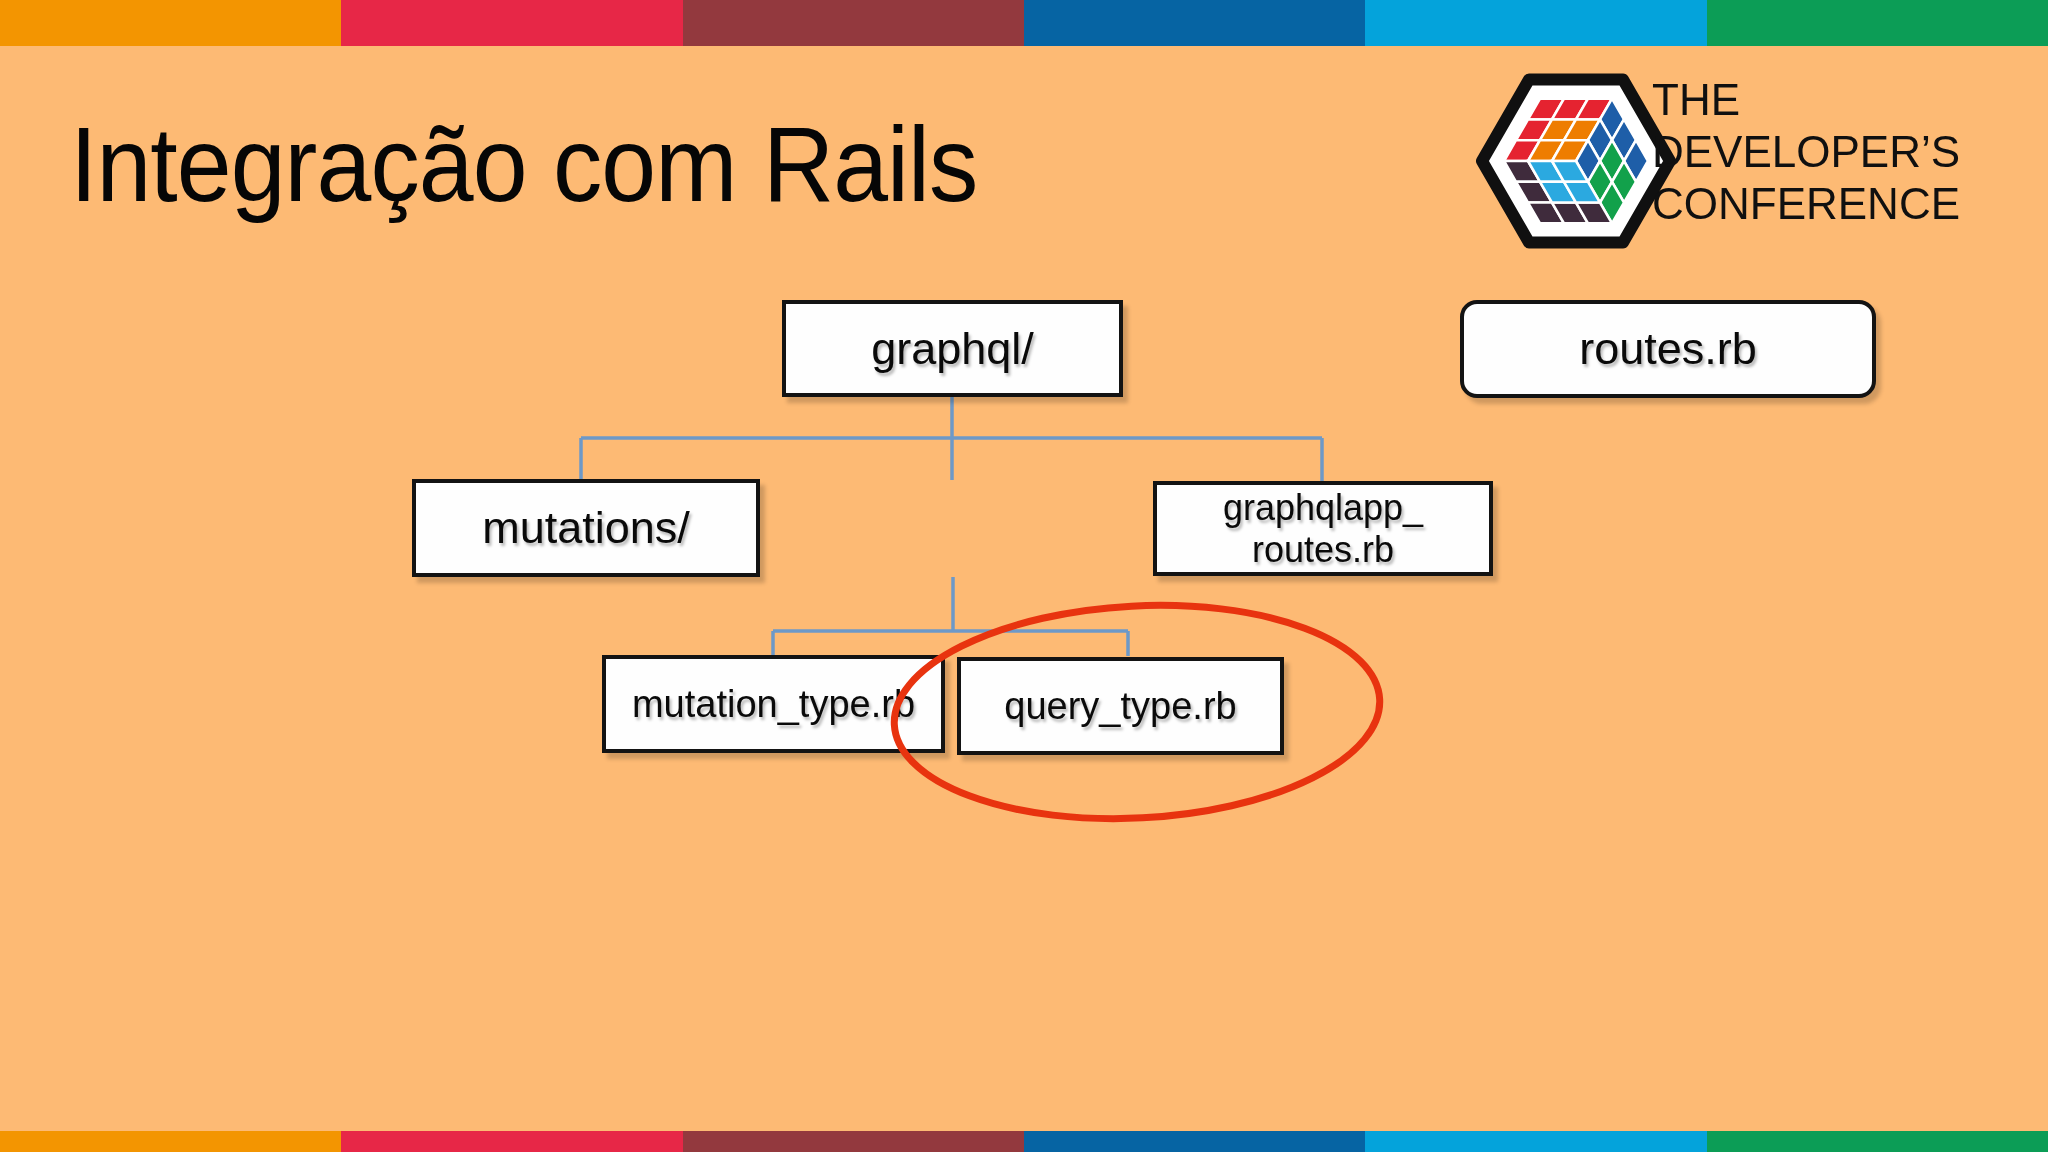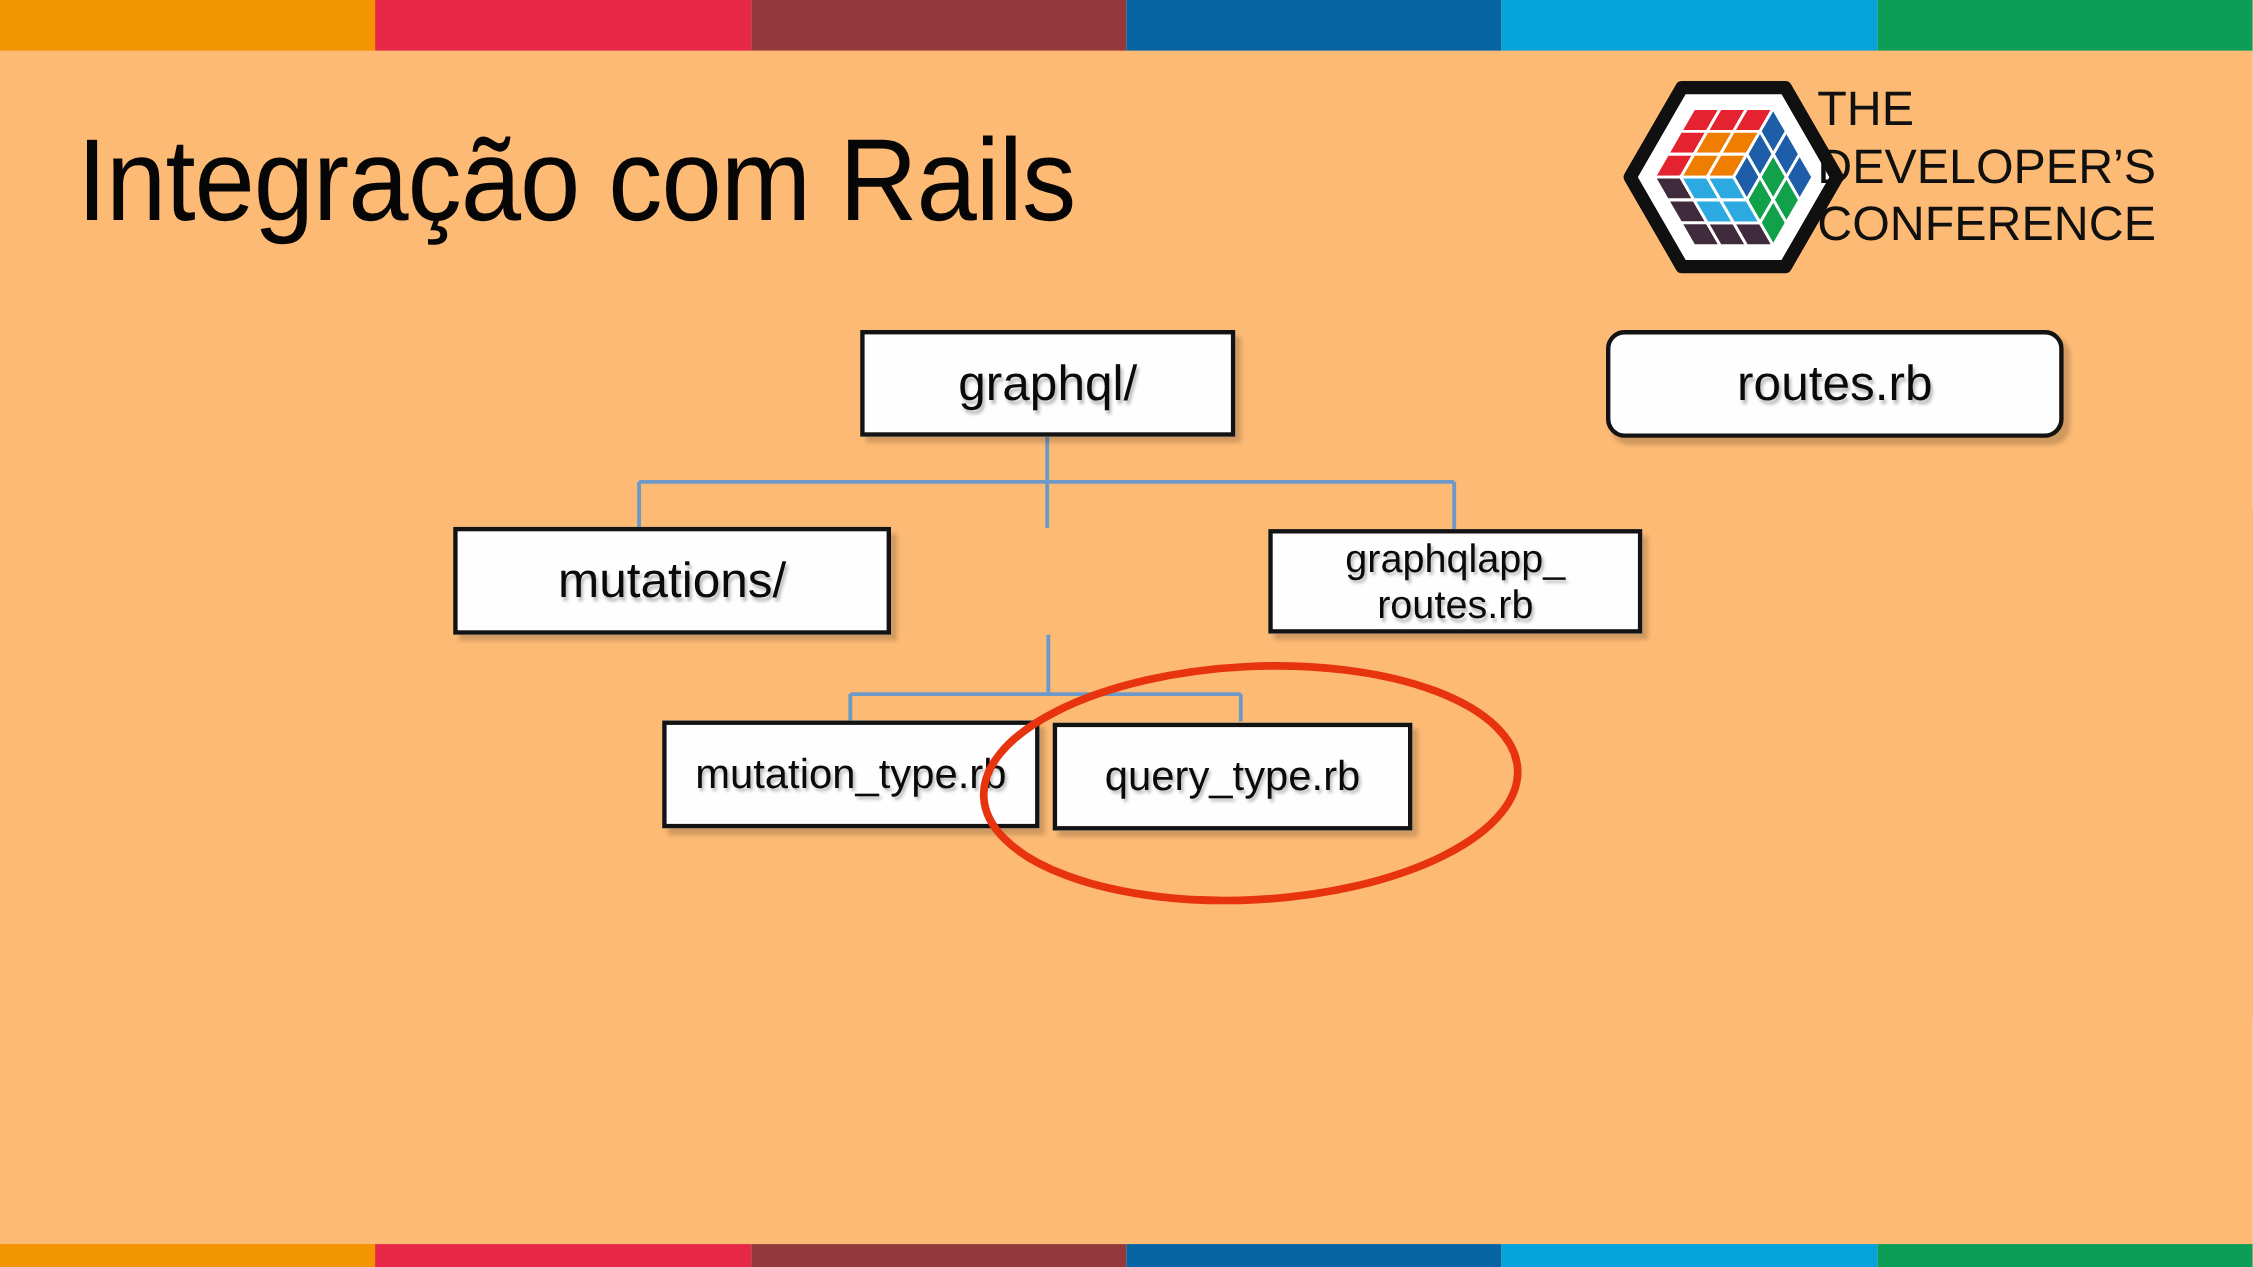--- a/index.html
+++ b/index.html
@@ -31,21 +31,21 @@
   .node{
     position:absolute;z-index:2;background:#fefefe;border:4px solid #131313;
     display:flex;align-items:center;justify-content:center;text-align:center;
     color:#0a0a0a;box-sizing:border-box;
     box-shadow:5px 6px 4px rgba(0,0,0,0.18);
     text-shadow:2px 3px 3px rgba(0,0,0,0.28);
   }
   .highlight-svg{z-index:3;}
   .n-graphql      {left:782px; top:300px;width:341px;height:97px;font-size:45px;}
   .n-routes       {left:1460px;top:300px;width:416px;height:98px;font-size:45px;border-radius:17px;}
-  .n-mutations    {left:412px; top:479px;width:398px;height:98px;font-size:45px;}
+  .n-mutations    {left:412px; top:479px;width:348px;height:98px;font-size:45px;}
   .n-types        {left:782px; top:479px;width:342px;height:98px;font-size:45px;}
   .n-schema       {left:1153px;top:481px;width:340px;height:95px;font-size:36px;line-height:42px;}
   .n-mutation-type{left:602px; top:655px;width:343px;height:98px;font-size:38px;align-items:center;}
   .n-query-type   {left:957px; top:657px;width:327px;height:98px;font-size:38px;}
 </style>
 </head>
 <body>
 
 <div class="slide">
 

